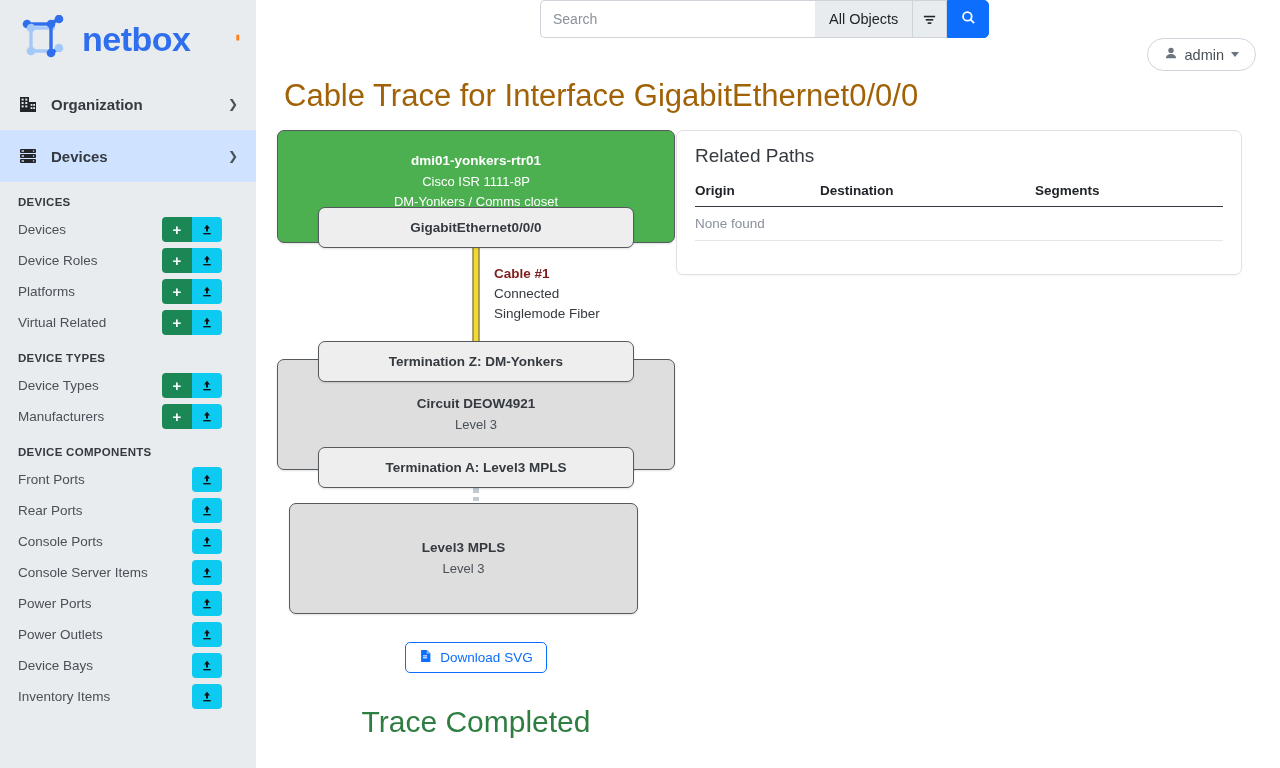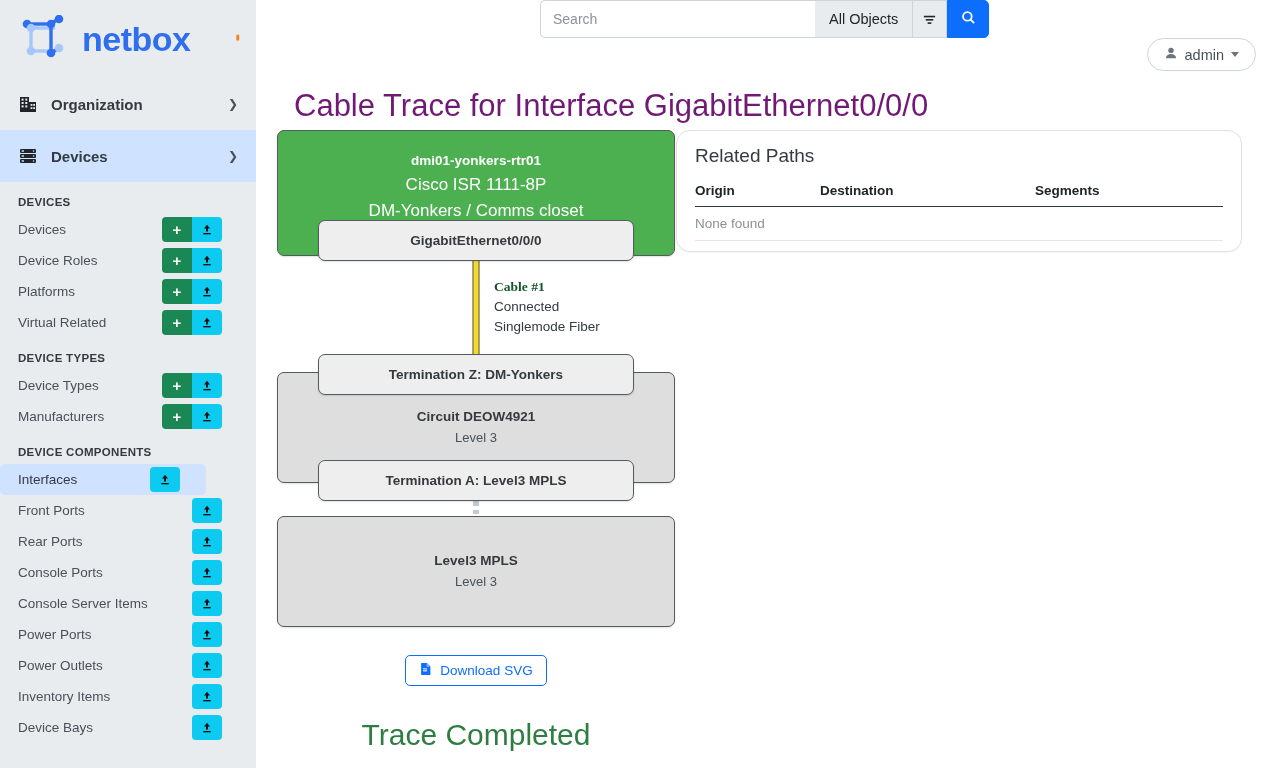--- a/index.html
+++ b/index.html
@@ -114,61 +114,61 @@
     margin-left: auto;
     display: flex; align-items: center; gap: 7px;
     height: 38px; padding: 0 16px;
     border: 1px solid #ced4da; border-radius: 19px;
     background: #fff; font-size: 14.5px; color: #495057; cursor: pointer;
   }
   .caret { width: 0; height: 0; border-left: 4.5px solid transparent;
            border-right: 4.5px solid transparent; border-top: 5.5px solid #6c757d; }
 
   .page-title {
-    font-size: 31px; font-weight: 400; color: #701a75;
-    padding: 0 24px; margin: 14px; line-height: 1;
+    font-size: 31px; font-weight: 400; color: #a16207;
+    padding: 0 24px; margin: 4px; line-height: 1;
     position: absolute; top: 76px; left: 0;
   }
 
   .content { position: absolute; top: 130px; left: 0; right: 0; bottom: 0;
              padding: 0 20px; display: flex; }
 
   
   .trace-col { width: 400px; flex: 0 0 400px; position: relative; }
 
   .node {
     border: 1px solid #555a5f; border-radius: 7px;
     text-align: center; position: relative;
     box-shadow: 0 1px 2px rgba(0,0,0,.12);
   }
   .node-device {
     background: #4caf50; color: #ffffff;
     width: 398px; padding: 20px 10px 30px 10px;
     margin-left: 1px;
   }
   .node-device .n-title { font-size: 13.5px; font-weight: 700; line-height: 1.55; }
-  .node-device .n-sub { font-size: 17px; font-weight: 400; line-height: 1.55; }
+  .node-device .n-sub { font-size: 13px; font-weight: 400; line-height: 1.55; }
 
   .node-term {
     background: #eeeeee; color: #343a40;
     width: 316px; margin: -36px auto 0 auto; padding: 12px 10px;
     font-size: 13.5px; font-weight: 700; position: relative; z-index: 3;
   }
 
   .cable-wrap { position: relative; height: 105px; }
   .cable-line {
     position: absolute; left: 50%; top: 0; transform: translateX(-50%);
     width: 7px; height: 105px;
     background: #f5da2e; border-left: 1px solid #555a5f; border-right: 1px solid #555a5f;
   }
   .cable-label {
     position: absolute; left: 218px; top: 16px;
     text-align: left; line-height: 20px;
   }
-  .cable-label .c-name { font-size: 13.5px; font-weight: 700; color: #14532d; font-family: Liberation Serif, serif; }
+  .cable-label .c-name { font-size: 13.5px; font-weight: 700; color: #7f1d1d; }
   .cable-label .c-meta { font-size: 13.5px; color: #343a40; }
 
   .node-circuit {
     background: #dedede; color: #343a40;
     width: 398px; margin: -23px 0 0 1px; padding: 34px 10px 34px 10px;
     z-index: 1;
   }
   .node-circuit .n-title { font-size: 13.5px; font-weight: 700; line-height: 1.55; }
   .node-circuit .n-sub { font-size: 13px; font-weight: 400; line-height: 1.55; color: #495057; }
 
@@ -177,42 +177,42 @@
   .dash-wrap { height: 38px; position: relative; }
   .dash-line {
     position: absolute; left: 50%; top: 2px; transform: translateX(-50%);
     width: 6px; height: 34px;
     background-image: linear-gradient(#c3cad1 60%, rgba(0,0,0,0) 0%);
     background-size: 6px 10px; background-repeat: repeat-y;
   }
 
   .node-endpoint {
     background: #dedede; color: #343a40;
-    width: 398px; margin: 0 0 0 1px; padding: 34px 10px 34px 10px;
+    width: 349px; margin: 0 0 0 13px; padding: 34px 10px 34px 10px;
   }
   .node-endpoint .n-title { font-size: 13.5px; font-weight: 700; line-height: 1.55; }
   .node-endpoint .n-sub { font-size: 13px; font-weight: 400; line-height: 1.55; color: #495057; }
 
   .dl-wrap { display: flex; justify-content: center; margin-top: 28px; }
   .dl-btn {
     display: inline-flex; align-items: center; gap: 8px;
     height: 31px; padding: 0 13px;
     border: 1px solid #0d6efd; border-radius: 5px;
     background: #fff; color: #0d6efd; font-size: 13.5px;
     cursor: pointer; font-family: "Liberation Sans", sans-serif;
   }
   .trace-status {
     text-align: center; color: #2e7d41;
     font-size: 30px; font-weight: 400; margin-top: 32px;
   }
 
   
   .card {
-    flex: 0 0 566px; width: 566px; height: 122px;
-    border: 1px solid #dee2e6; border-radius: 14px;
+    flex: 0 0 566px; width: 566px; height: 145px;
+    border: 1px solid #dee2e6; border-radius: 7px;
     background: #fff; padding: 14px 18px 0 18px;
     box-shadow: 0 1px 2px rgba(0,0,0,.04);
   }
   .card-title { font-size: 19px; color: #343a40; font-weight: 400; margin-bottom: 16px; }
   table.paths { width: 100%; border-collapse: collapse; }
   table.paths th {
     text-align: left; font-size: 13.5px; font-weight: 700; color: #212529;
     padding: 0 0 8px 0; border-bottom: 1.5px solid #343a40;
   }
   table.paths th.c1 { width: 125px; }
@@ -380,31 +380,20 @@
           <svg viewBox="0 0 16 16" width="12" height="12" fill="#111">
               <path d="M8 1 L12 6 H9.3 V10 H6.7 V6 H4 Z"></path>
               <rect x="3" y="12" width="10" height="1.8"></rect>
             </svg>
         </span>
       </span>
     </div>
 
     <div class="sec-title">DEVICE COMPONENTS</div>
 
-    <div class="nav-row active-item">
-      <span class="nav-link">Interfaces</span>
-      <span class="btn-stack single">
-        <span class="mini-btn mini-imp">
-          <svg viewBox="0 0 16 16" width="12" height="12" fill="#111">
-              <path d="M8 1 L12 6 H9.3 V10 H6.7 V6 H4 Z"></path>
-              <rect x="3" y="12" width="10" height="1.8"></rect>
-            </svg>
-        </span>
-      </span>
-    </div>
 
     <div class="nav-row">
       <span class="nav-link">Front Ports</span>
       <span class="btn-stack single">
         <span class="mini-btn mini-imp">
           <svg viewBox="0 0 16 16" width="12" height="12" fill="#111">
               <path d="M8 1 L12 6 H9.3 V10 H6.7 V6 H4 Z"></path>
               <rect x="3" y="12" width="10" height="1.8"></rect>
             </svg>
         </span>
@@ -465,33 +454,33 @@
         <span class="mini-btn mini-imp">
           <svg viewBox="0 0 16 16" width="12" height="12" fill="#111">
               <path d="M8 1 L12 6 H9.3 V10 H6.7 V6 H4 Z"></path>
               <rect x="3" y="12" width="10" height="1.8"></rect>
             </svg>
         </span>
       </span>
     </div>
 
     <div class="nav-row">
+      <span class="nav-link">Device Bays</span>
+      <span class="btn-stack single">
+        <span class="mini-btn mini-imp">
+          <svg viewBox="0 0 16 16" width="12" height="12" fill="#111">
+              <path d="M8 1 L12 6 H9.3 V10 H6.7 V6 H4 Z"></path>
+              <rect x="3" y="12" width="10" height="1.8"></rect>
+            </svg>
+        </span>
+      </span>
+    </div>
+
+    <div class="nav-row">
       <span class="nav-link">Inventory Items</span>
-      <span class="btn-stack single">
-        <span class="mini-btn mini-imp">
-          <svg viewBox="0 0 16 16" width="12" height="12" fill="#111">
-              <path d="M8 1 L12 6 H9.3 V10 H6.7 V6 H4 Z"></path>
-              <rect x="3" y="12" width="10" height="1.8"></rect>
-            </svg>
-        </span>
-      </span>
-    </div>
-
-    <div class="nav-row">
-      <span class="nav-link">Device Bays</span>
       <span class="btn-stack single">
         <span class="mini-btn mini-imp">
           <svg viewBox="0 0 16 16" width="12" height="12" fill="#111">
               <path d="M8 1 L12 6 H9.3 V10 H6.7 V6 H4 Z"></path>
               <rect x="3" y="12" width="10" height="1.8"></rect>
             </svg>
         </span>
       </span>
     </div>
 

